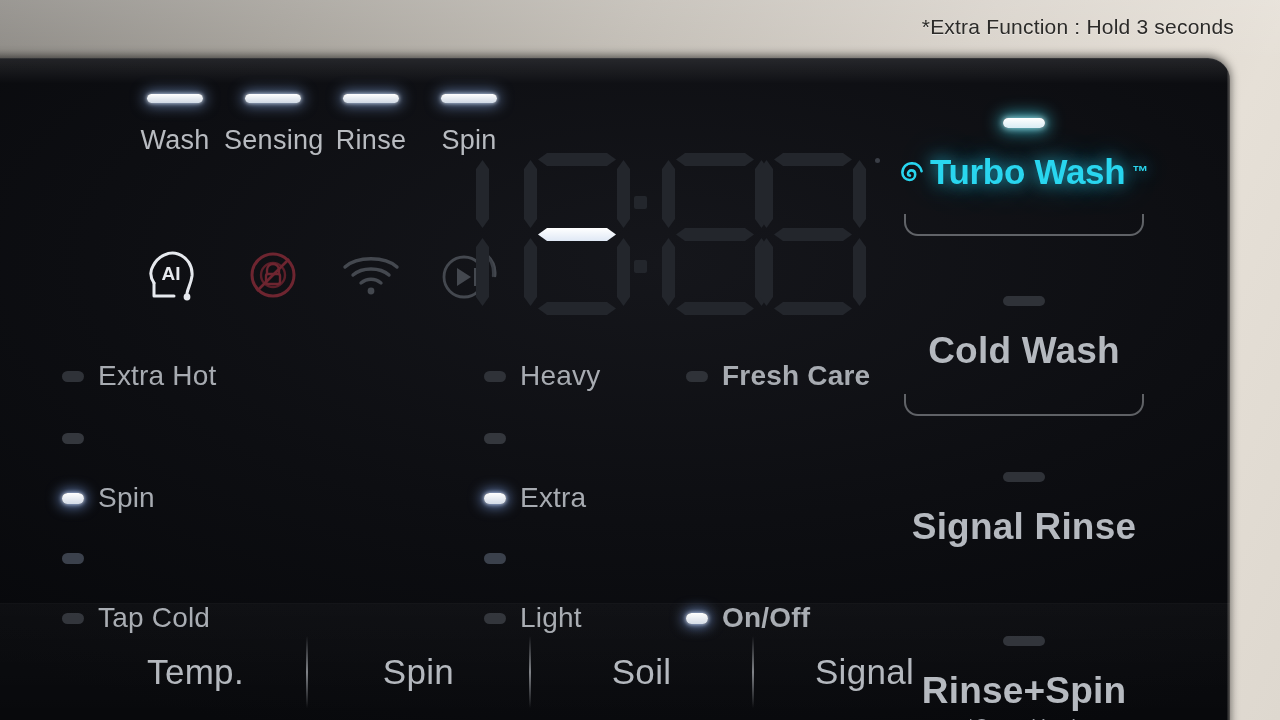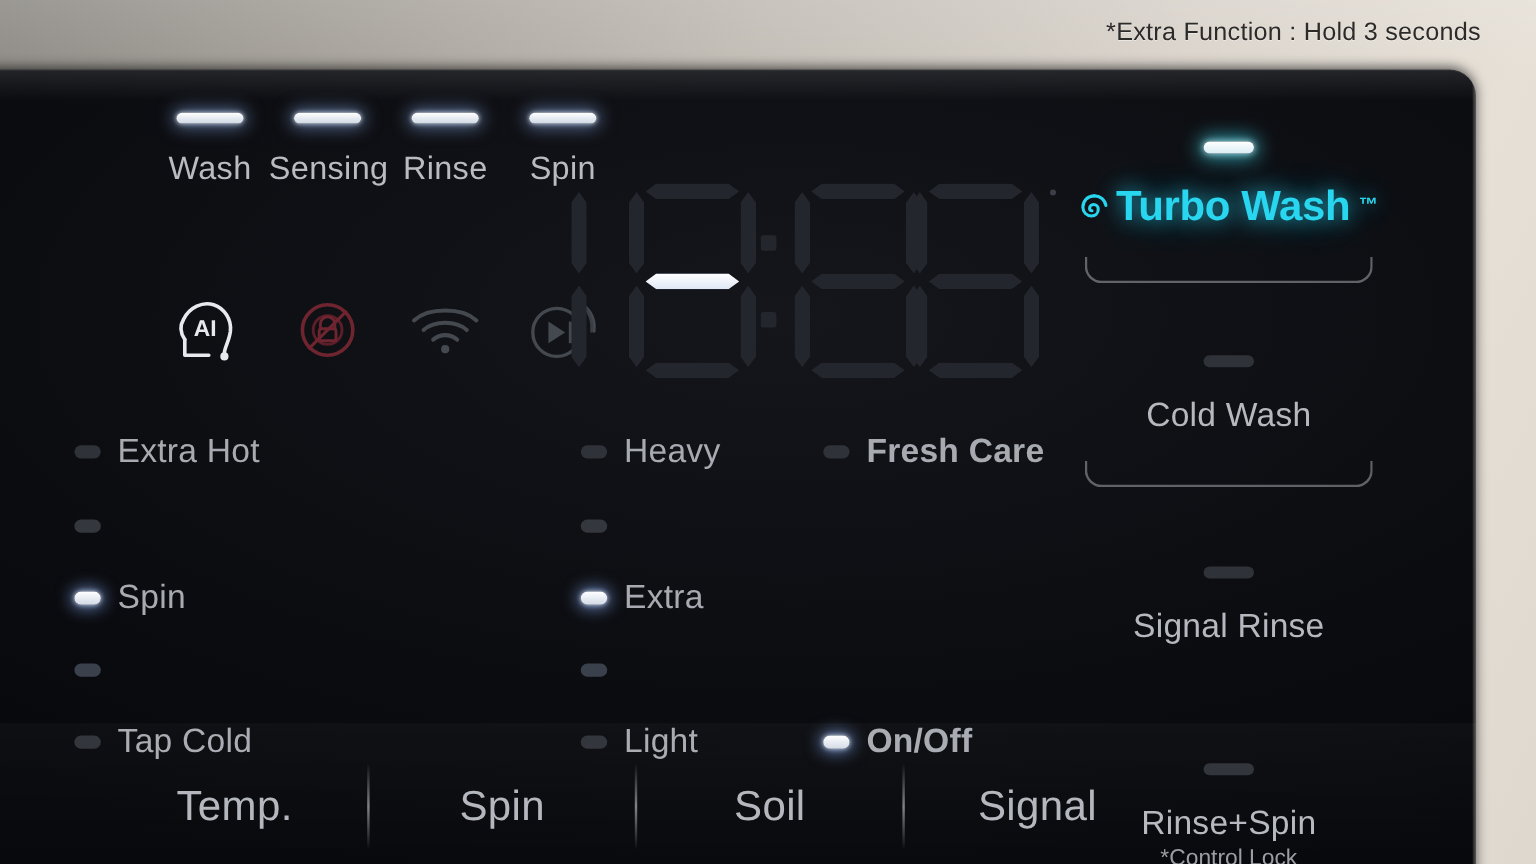--- a/index.html
+++ b/index.html
@@ -162,21 +162,21 @@
   }
   .prog-led{
     width:42px; height:10px; border-radius:5px; margin:0 auto 24px;
     background:#2f3238;
   }
   .prog-led.on{
     background:linear-gradient(180deg,#ffffff,#d8ecf4);
     box-shadow:0 0 16px 4px rgba(60,210,230,.7), 0 0 6px rgba(255,255,255,.95);
   }
   .prog-name{
-    font-size:28px; color:#b5b9bf; letter-spacing:.2px; white-space:nowrap;
+    font-size:37px; color:#b5b9bf; letter-spacing:.2px; white-space:nowrap;font-weight:bold;
   }
   .prog-sub{
     font-size:19px; color:#9a9ea4; margin-top:3px; white-space:nowrap;
   }
   .prog-bracket{
     width:240px; height:22px; margin:22px auto 0;
     border:2px solid rgba(196,199,204,.45);
     border-top:none;
     border-bottom-left-radius:14px; border-bottom-right-radius:14px;
   }

